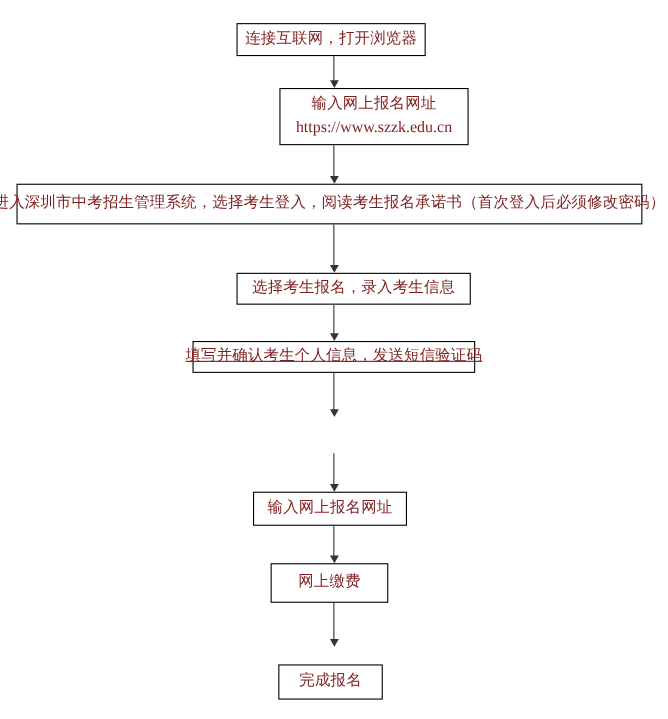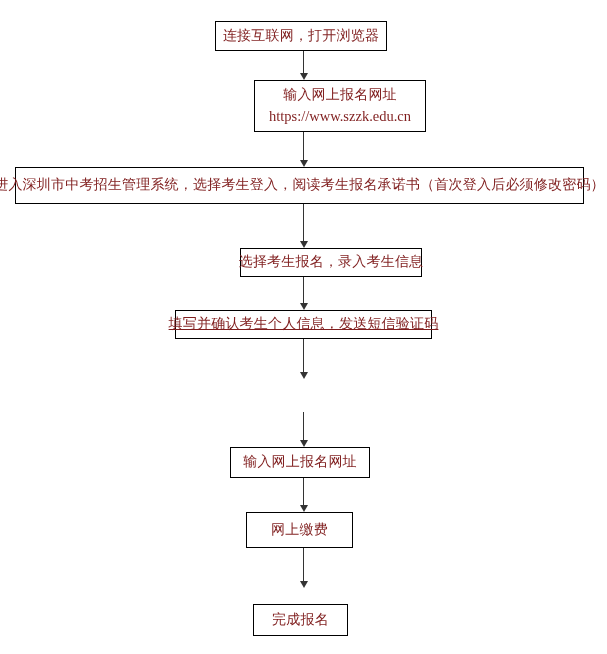--- a/index.html
+++ b/index.html
@@ -89,21 +89,21 @@
     <div class="node" style="left: 215px; top: 21px; width: 172px; height: 30px; border-color: rgb(0, 0, 0); background: rgb(255, 255, 255);">
       <span class="line">连接互联网，打开浏览器</span>
     </div>
     <div class="node" style="left: 215px; top: 80px; width: 172px; height: 52px; border-color: rgb(0, 0, 0); background: rgb(255, 255, 255); margin-left: 39px;">
       <span class="line">输入网上报名网址</span>
       <span class="line url">https://www.szzk.edu.cn</span>
     </div>
     <div class="node" style="left: 15px; top: 167px; width: 569px; height: 37px; border-color: rgb(0, 0, 0); background: rgb(255, 255, 255);">
       <span class="line">进入深圳市中考招生管理系统，选择考生登入，阅读考生报名承诺书（首次登入后必须修改密码）</span>
     </div>
-    <div class="node" style="left: 215px; top: 248px; width: 182px; height: 29px; border-color: rgb(0, 0, 0); background: rgb(255, 255, 255); margin-left: 25px;">
+    <div class="node" style="left: 215px; top: 248px; width: 213px; height: 29px; border-color: rgb(0, 0, 0); background: rgb(255, 255, 255);">
       <span class="line">选择考生报名，录入考生信息</span>
     </div>
     <div class="node" style="left: 175px; top: 310px; width: 257px; height: 29px; border-color: rgb(0, 0, 0); background: rgb(255, 255, 255); text-decoration: underline;">
       <span class="line">填写并确认考生个人信息，发送短信验证码</span>
     </div>
     <div class="node" style="left: 230px; top: 447px; width: 140px; height: 31px; border-color: rgb(0, 0, 0); background: rgb(255, 255, 255);">
       <span class="line">输入网上报名网址</span>
     </div>
     <div class="node" style="left: 246px; top: 512px; width: 107px; height: 36px; border-color: rgb(0, 0, 0); background: rgb(255, 255, 255);">
       <span class="line">网上缴费</span>

